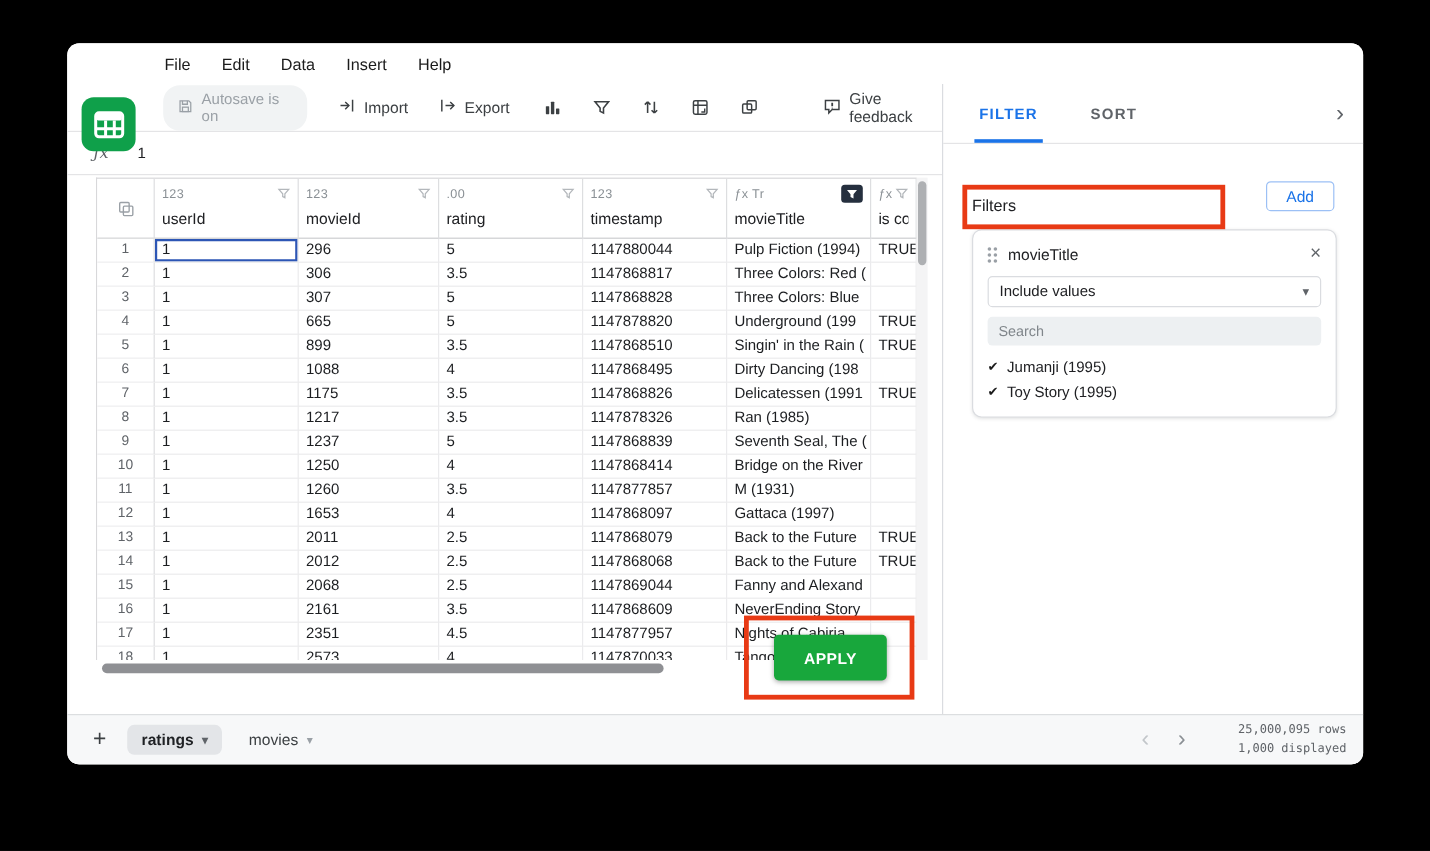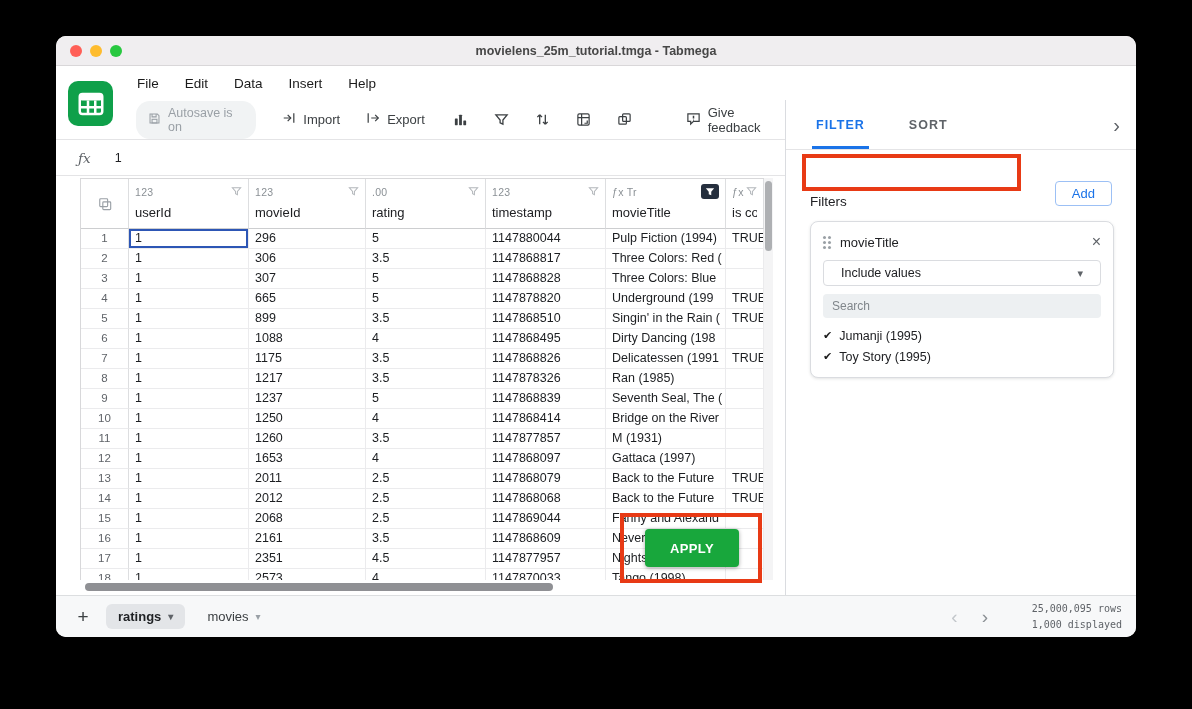--- a/index.html
+++ b/index.html
@@ -88,21 +88,21 @@
             border-radius:4px; padding:4px 16px; cursor:default; }
 
   .filtercard { margin-top:12px; width:304px; border:1px solid #dadce0; border-radius:8px;
                 box-shadow:0 1px 3px rgba(60,64,67,.14); padding:7px 12px 10px; background:#fff; }
   .cardhead { display:flex; align-items:center; gap:9px; height:26px; }
   .draghandle { display:grid; grid-template-columns:repeat(2,3px); grid-auto-rows:3px; gap:2px; }
   .draghandle i { width:3px; height:3px; border-radius:50%; background:#9aa0a6; }
   .cardtitle { font-size:13px; font-weight:500; color:#202124; }
   .cardclose { margin-left:auto; color:#5f6368; font-size:16px; line-height:1; cursor:default; }
   .dropdown { margin-top:5px; height:26px; border:1px solid #dadce0; border-radius:4px; display:flex; align-items:center;
-              justify-content:space-between; padding:0 17px; font-size:12.5px; color:#202124; }
+              justify-content:space-between; padding:0 9px; font-size:12.5px; color:#202124; }
   .ddcaret { color:#5f6368; font-size:11px; }
   .searchbox { margin-top:8px; height:24px; background:#edf0f2; border-radius:4px; display:flex; align-items:center; padding:0 9px; }
   .searchbox input { border:none; outline:none; background:transparent; font-size:12px; color:#202124; width:100%;
                      font-family:"Liberation Sans",sans-serif; }
   .searchbox input::placeholder { color:#80868b; }
   .vallist { margin-top:7px; }
   .valitem { display:flex; align-items:center; gap:7px; height:21px; font-size:12.5px; color:#202124; }
   .check { font-size:11px; color:#1b1b1b; }
 
   
@@ -125,28 +125,20 @@
   .applybtn { position:absolute; left:589px; top:493px; width:94px; height:38px; z-index:41;
               background:var(--apply_green,#18a73c); color:#fff; border:none; border-radius:4px;
               font-family:"Liberation Sans",sans-serif; font-size:13px; font-weight:700; letter-spacing:.4px;
               box-shadow:0 1px 4px rgba(0,0,0,.35); display:flex; align-items:center; justify-content:center; cursor:default; }
 </style>
 </head>
 <body>
 
 <div class="window">
 
-  <div class="titlebar">
-    <div class="lights">
-      <span class="light red"></span>
-      <span class="light yellow"></span>
-      <span class="light green"></span>
-    </div>
-    <div class="wtitle">movielens_25m_tutorial.tmga - Tabmega</div>
-  </div>
 
   <div class="appicon">
     <svg width="30" height="30" viewBox="0 0 24 24">
       <rect x="3" y="4" width="18" height="16" rx="2.2" fill="none" stroke="#fff" stroke-width="2"></rect>
       <rect x="3.6" y="4.6" width="16.8" height="4.6" rx="1.2" fill="#fff"></rect>
       <path d="M3 14.6h18M9.6 9.2V20M15.4 9.2V20" stroke="#fff" stroke-width="2" fill="none"></path>
     </svg>
   </div>
 
   <div class="menubar">

